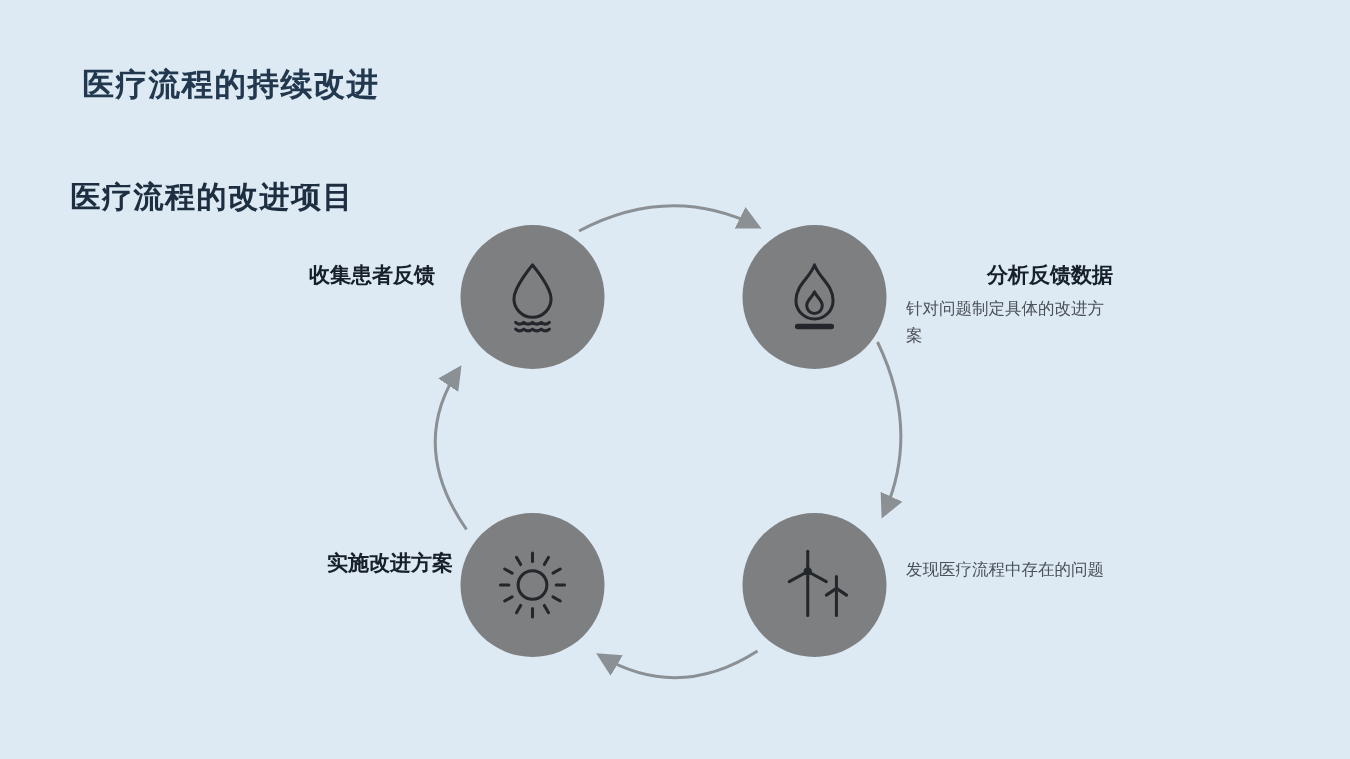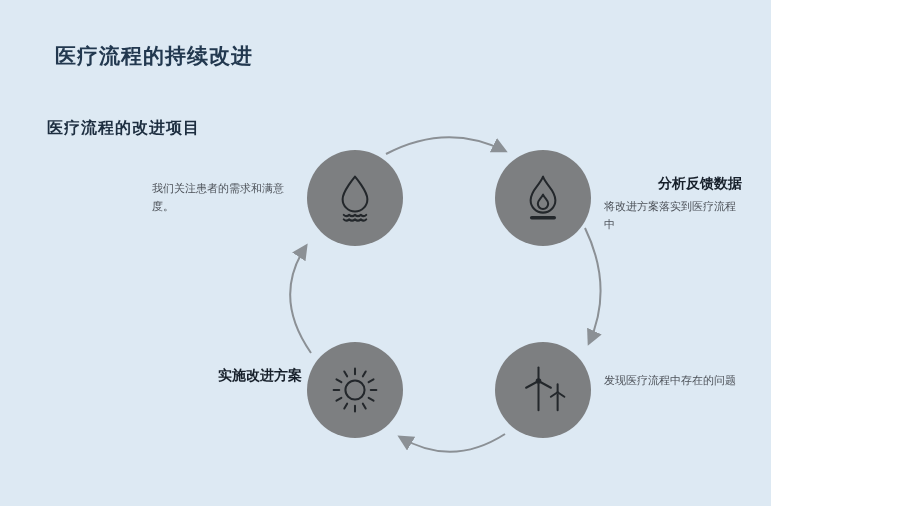--- a/index.html
+++ b/index.html
@@ -1,26 +1,26 @@
 <!DOCTYPE html>
 <html><head>
 <meta charset="utf-8">
 <style>
   * { margin:0; padding:0; box-sizing:border-box; }
   html,body { width:900px; height:506px; }
   body { font-family:"Liberation Sans","DejaVu Sans",sans-serif; }
-  .slide { position:relative; width:771px; height:506px; background:#dde9f3; overflow:hidden; }
+  .slide { position:relative; width:900px; height:506px; background:#dde9f3; overflow:hidden; }
 
   .title {
     position:absolute; left:55px; top:42px;
     font-size:21px; font-weight:bold; color:#22384f; letter-spacing:1px;
   }
   .subtitle {
     position:absolute; left:47px; top:118px;
-    font-size:16px; font-weight:bold; color:#1d2e40; letter-spacing:1px;
+    font-size:20px; font-weight:bold; color:#1d2e40; letter-spacing:1px;
   }
 
   .circle {
     position:absolute; width:96px; height:96px; border-radius:50%;
     background:#7d7f81; display:flex; align-items:center; justify-content:center;
   }
   .circle svg { display:block; }
 
   .step-text { position:absolute; width:138px; }
   .step-label { font-size:14px; font-weight:bold; color:#161f2a; line-height:18px;text-align:right; }
@@ -53,33 +53,33 @@
   </svg>
 
   <div class="circle" style="left:307px; top:150px;">
     <svg width="54" height="54" viewBox="0 0 48 48" fill="none" stroke="#23272b" stroke-width="1.8" stroke-linecap="round" stroke-linejoin="round">
       <path d="M24 5 C24 5 13 18 13 25 a11 11 0 0 0 22 0 C35 18 24 5 24 5 Z"></path>
       <path d="M14 39 q2.3 2.2 4.8 0 q2.5 2.2 5.2 0 q2.5 2.2 5.2 0 q2.5 2.2 4.8 0"></path>
       <path d="M14 43 q2.3 2.2 4.8 0 q2.5 2.2 5.2 0 q2.5 2.2 5.2 0 q2.5 2.2 4.8 0"></path>
     </svg>
   </div>
   <div class="step-text left-block" style="left:152px; top:174px;">
-    <div class="step-desc">我们关注患者的需求和满意度。</div>
+    <div class="step-label">收集患者反馈</div>
   </div>
 
   <div class="circle" style="left:495px; top:150px;">
     <svg width="54" height="54" viewBox="0 0 48 48" fill="none" stroke="#23272b" stroke-width="1.8" stroke-linecap="round" stroke-linejoin="round">
       <path d="M24 5 C21 13 13 17 13 26 a11 11 0 0 0 22 0 C35 17 27 13 24 5 Z"></path>
       <path d="M24 21 c-1.8 3.8 -4.6 4.8 -4.6 8.2 a4.6 4.6 0 0 0 9.2 0 C28.6 25.8 25.8 24.8 24 21 Z"></path>
       <path d="M14 41.5 h20" stroke-width="3.2"></path>
     </svg>
   </div>
   <div class="step-text" style="left:604px; top:174px;">
     <div class="step-label">分析反馈数据</div>
-    <div class="step-desc">将改进方案落实到医疗流程中</div>
+    <div class="step-desc">针对问题制定具体的改进方案</div>
   </div>
 
   <div class="circle" style="left:495px; top:342px;">
     <svg width="54" height="54" viewBox="0 0 48 48" fill="none" stroke="#23272b" stroke-width="1.8" stroke-linecap="round" stroke-linejoin="round">
       <line x1="20" y1="19" x2="20" y2="42"></line>
       <line x1="20" y1="16" x2="20" y2="4"></line>
       <line x1="20" y1="16" x2="9" y2="22"></line>
       <line x1="20" y1="16" x2="31" y2="22"></line>
       <circle cx="20" cy="16" r="1.6"></circle>
       <line x1="37" y1="28" x2="37" y2="42"></line>

